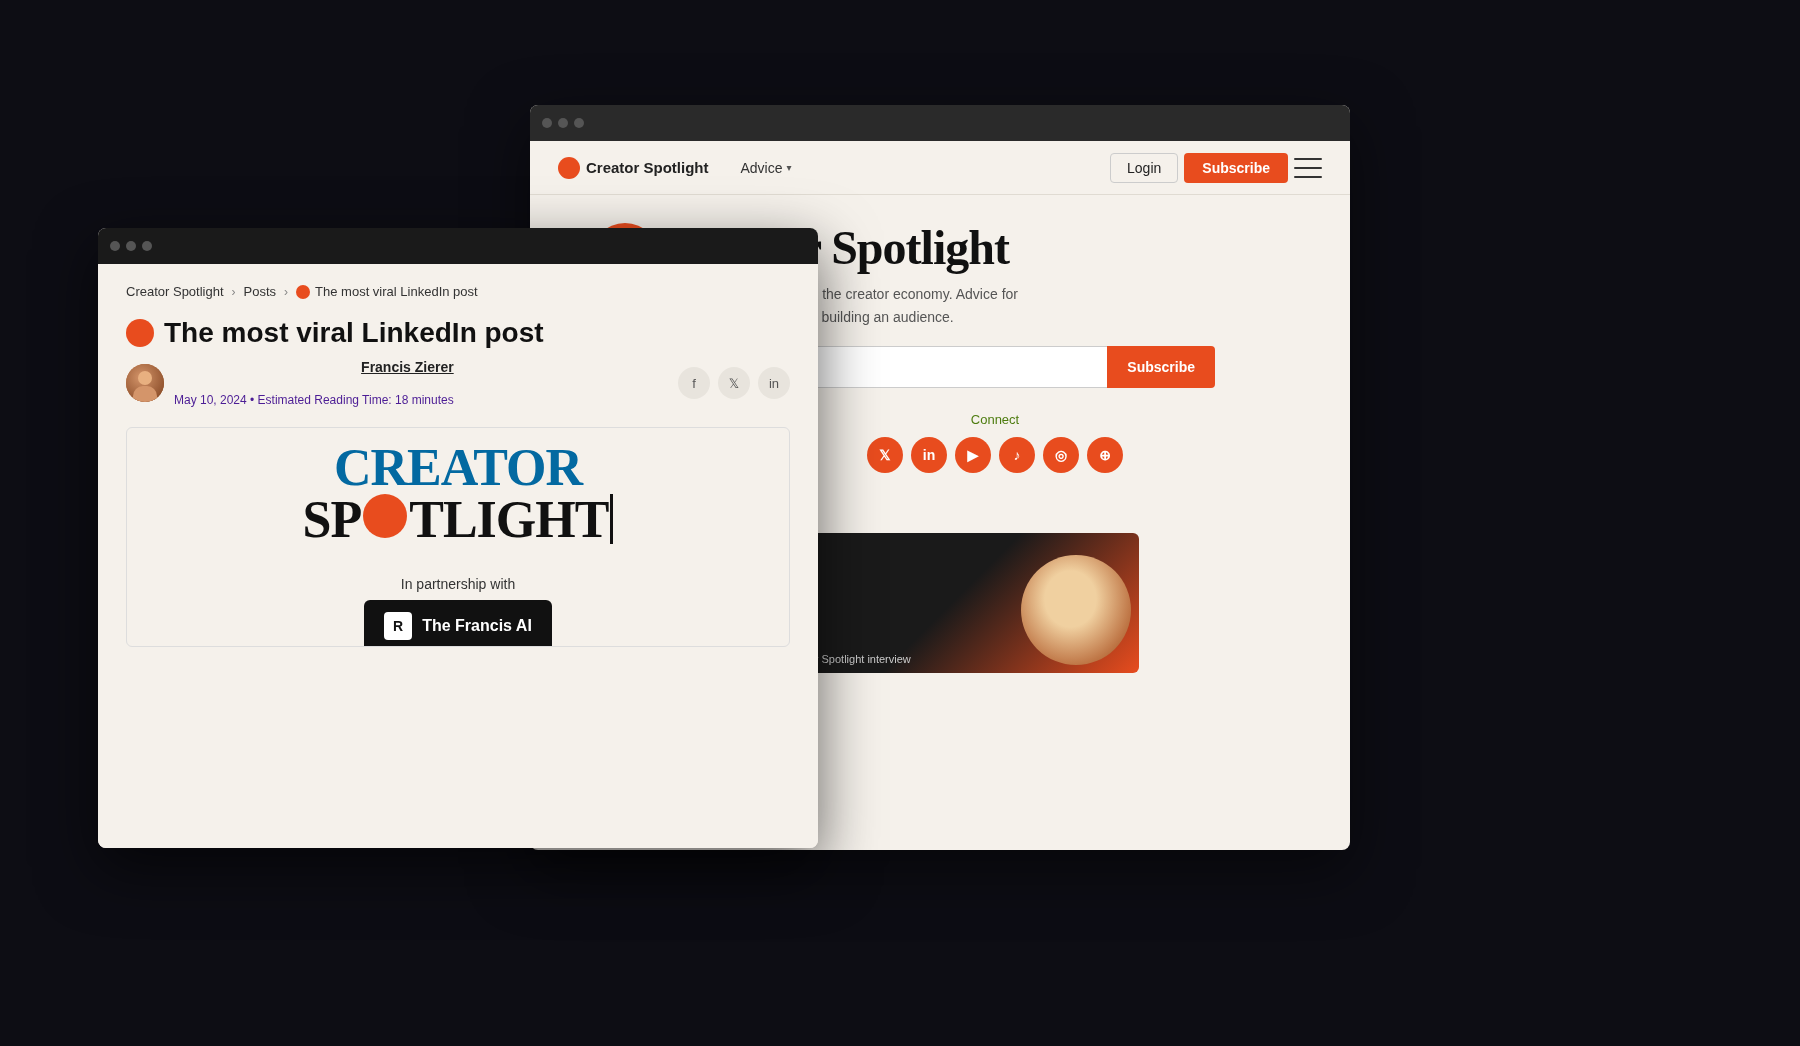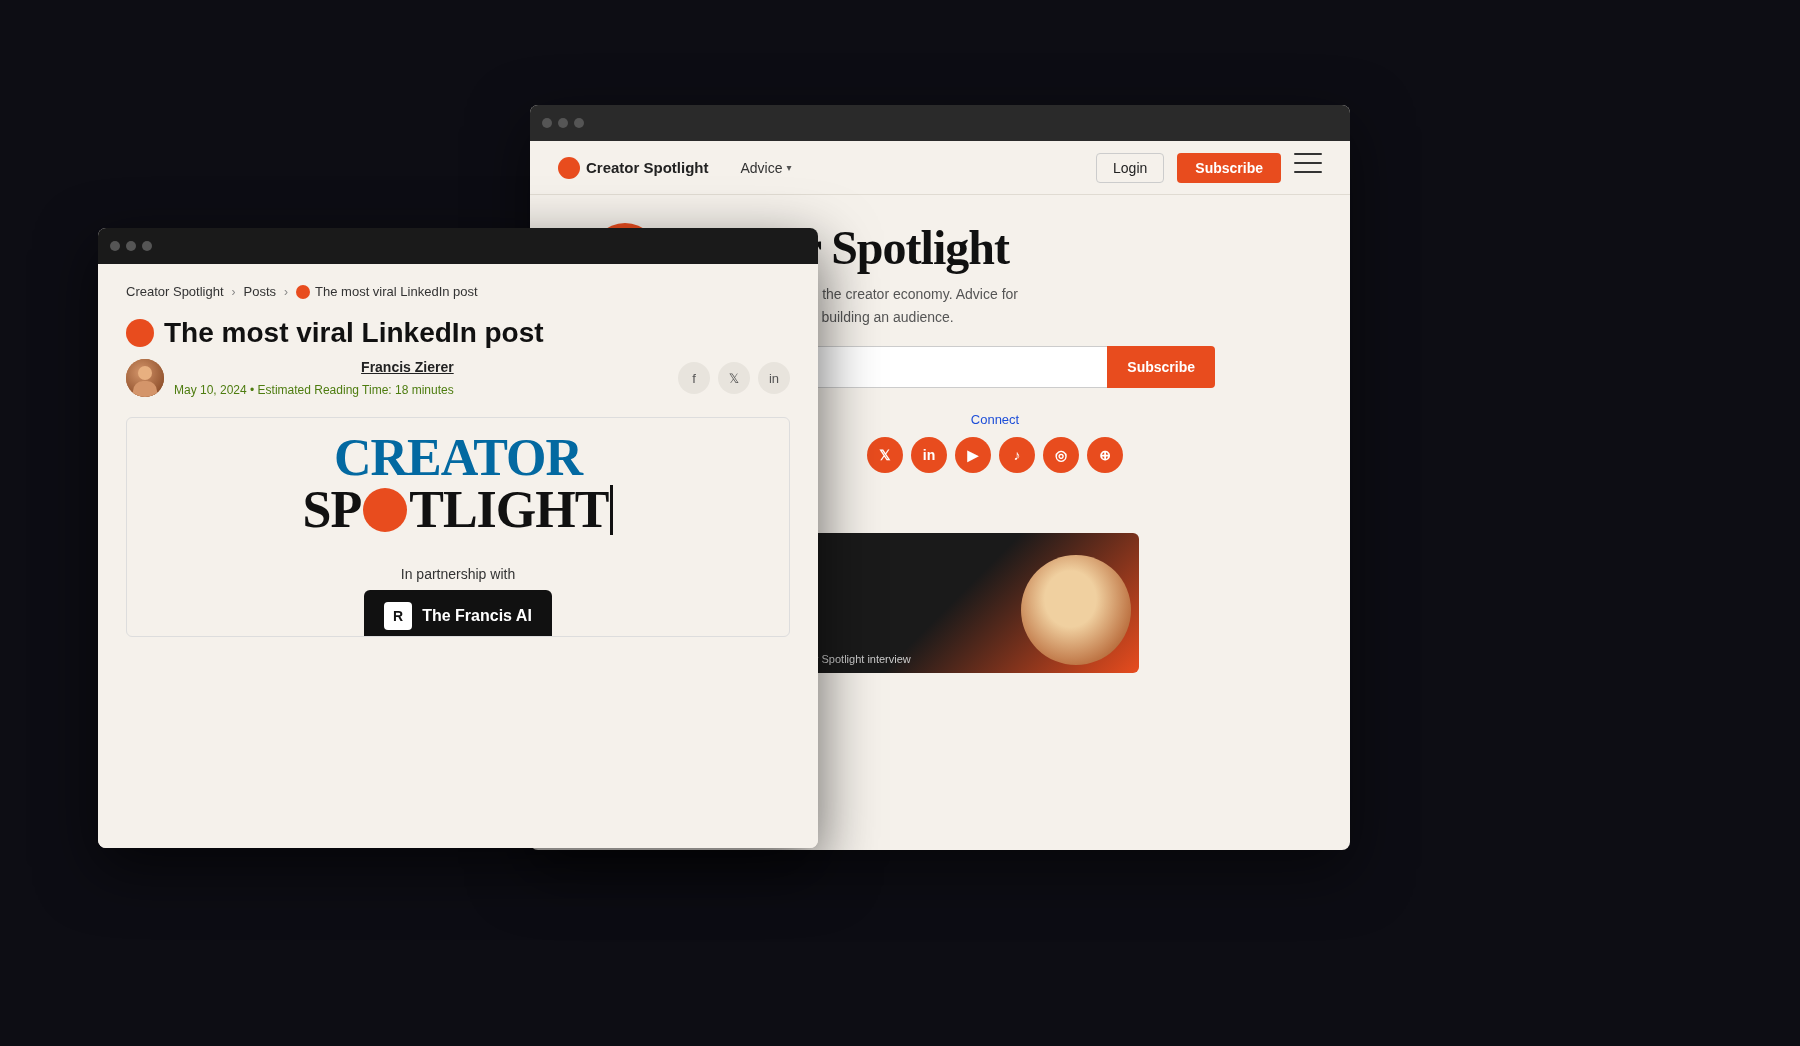--- a/index.html
+++ b/index.html
@@ -156,22 +156,22 @@
     .author-name {
       font-size: 14px;
       font-weight: 600;
       color: #222;
       text-decoration: underline;
       cursor: pointer;
     }
 
     .author-meta {
       font-size: 12px;
-      color: #4d7c0f;
-      margin-top: 8px;
+      color: #4c1d95;
+      margin-top: 18px;
     }
 
     
     .social-icons {
       display: flex;
       gap: 8px;
     }
 
     .social-btn {
       width: 32px;
@@ -215,21 +215,21 @@
     }
 
     .logo-text-spotlight {
       font-size: 52px;
       font-weight: 900;
       color: #111;
       letter-spacing: -1px;
       line-height: 1;
       font-family: Georgia, serif;
       display: flex;
-      align-items: center;
+      align-items: flex-start;
       gap: 0;
       position: relative;
     }
 
     .spotlight-o {
       width: 44px;
       height: 44px;
       border-radius: 50%;
       background: #e84c1e;
       display: inline-flex;
@@ -309,22 +309,22 @@
       gap: 4px;
     }
 
     .chevron-down {
       font-size: 10px;
       color: #555;
     }
 
     .back-navbar-right {
       display: flex;
-      align-items: flex-start;
-      gap: 13px;
+      align-items: center;
+      gap: 6px;
     }
 
     .login-btn {
       font-size: 14px;
       font-weight: 500;
       color: #222;
       border: 1px solid #ccc;
       padding: 6px 16px;
       border-radius: 4px;
       cursor: pointer;
@@ -395,21 +395,21 @@
     }
 
     
     .connect-section {
       text-align: center;
       margin-bottom: 24px;
     }
 
     .connect-label {
       font-size: 13px;
-      color: #1d4ed8;
+      color: #4d7c0f;
       margin-bottom: 10px;
       font-weight: 500;
     }
 
     .connect-icons {
       display: flex;
       justify-content: center;
       gap: 8px;
     }
 

